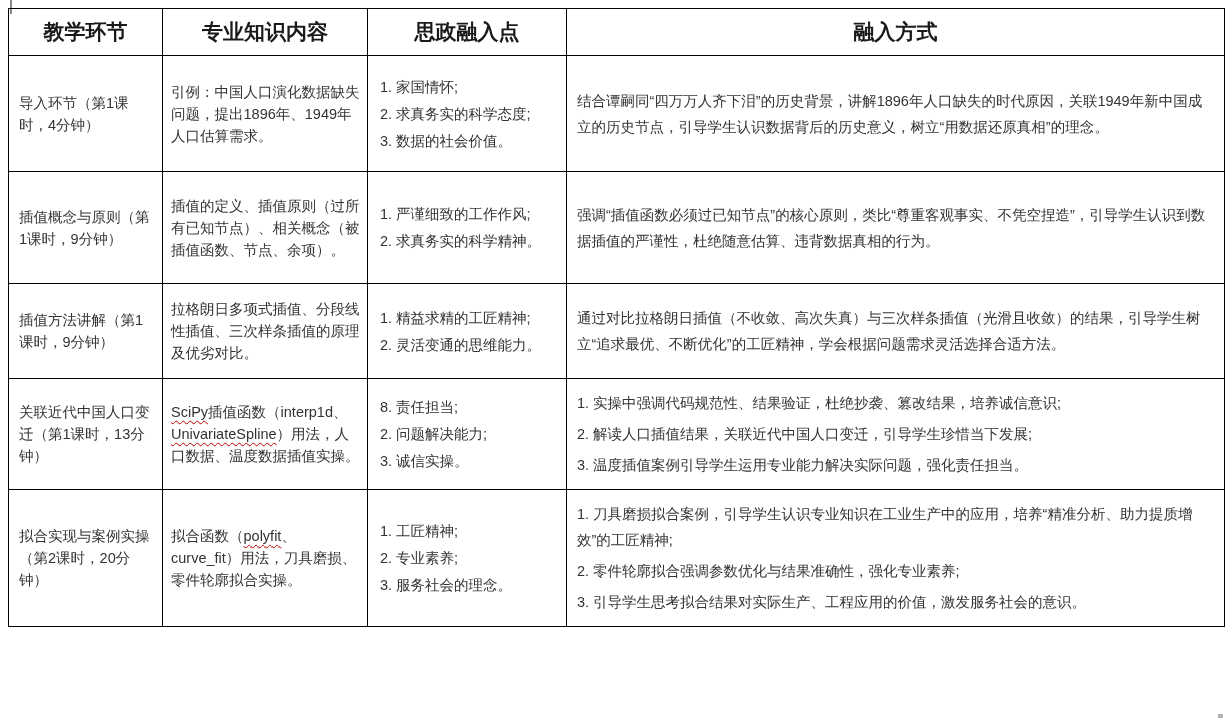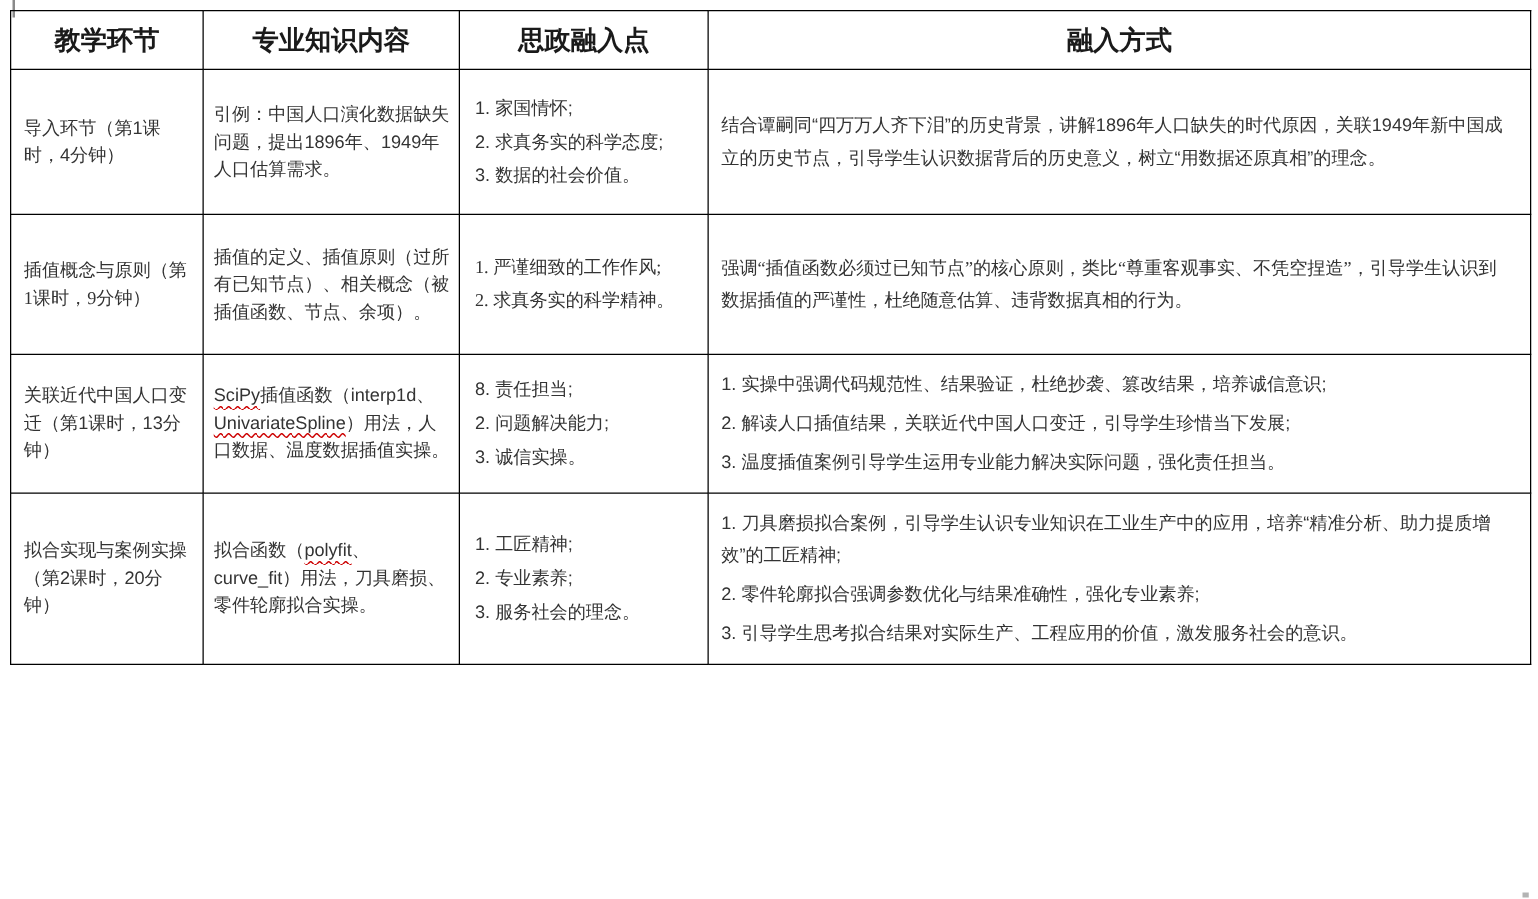--- a/index.html
+++ b/index.html
@@ -52,21 +52,21 @@
     padding: 0 4px;
     vertical-align: middle;
   }
   .plan td {
     vertical-align: middle;
     font-size: 14.5px;
     text-align: left;
   }
   .plan td p { margin: 0; }
   tr.r0 { height: 116px; }
-  tr.r1 { height: 112px; font-family: Liberation Serif, serif; }
+  tr.r1 { height: 112px; }
   tr.r2 { height: 95px;  }
   tr.r3 { height: 111px; }
   tr.r4 { height: 102px; }
   tr.r5 { height: 122px; }
   td.col-stage {
     padding: 6px 6px 6px 10px;
     line-height: 22px;
   }
   td.col-knowledge {
     padding: 6px 5px 6px 8px;
@@ -135,20 +135,35 @@
           <p><span>插值的定义、插值原则（过所有已知节点）、相关概念（被插值函数、节点、余项）。</span></p>
         </td>
         <td class="col-points">
           <p>1. 严谨细致的工作作风;</p>
           <p>2. 求真务实的科学精神。</p>
         </td>
         <td class="col-methods">
           <p>强调“插值函数必须过已知节点”的核心原则，类比“尊重客观事实、不凭空捏造”，引导学生认识到数据插值的严谨性，杜绝随意估算、违背数据真相的行为。</p>
         </td>
       </tr>
+      <tr class="r2">
+        <td class="col-stage">
+          <p>插值方法讲解（第1课时，9分钟）</p>
+        </td>
+        <td class="col-knowledge">
+          <p><span>拉格朗日多项式插值、分段线性插值、三次样条插值的原理及优劣对比。</span></p>
+        </td>
+        <td class="col-points">
+          <p>1. 精益求精的工匠精神;</p>
+          <p>2. 灵活变通的思维能力。</p>
+        </td>
+        <td class="col-methods">
+          <p>通过对比拉格朗日插值（不收敛、高次失真）与三次样条插值（光滑且收敛）的结果，引导学生树立“追求最优、不断优化”的工匠精神，学会根据问题需求灵活选择合适方法。</p>
+        </td>
+      </tr>
       <tr class="r3">
         <td class="col-stage">
           <p>关联近代中国人口变迁（第1课时，13分钟）</p>
         </td>
         <td class="col-knowledge">
           <p><span class="spell">SciPy</span><span>插值函数（interp1d、</span><span class="spell">UnivariateSpline</span><span>）用法，人口数据、温度数据插值实操。</span></p>
         </td>
         <td class="col-points">
           <p>8. 责任担当;</p>
           <p>2. 问题解决能力;</p>

